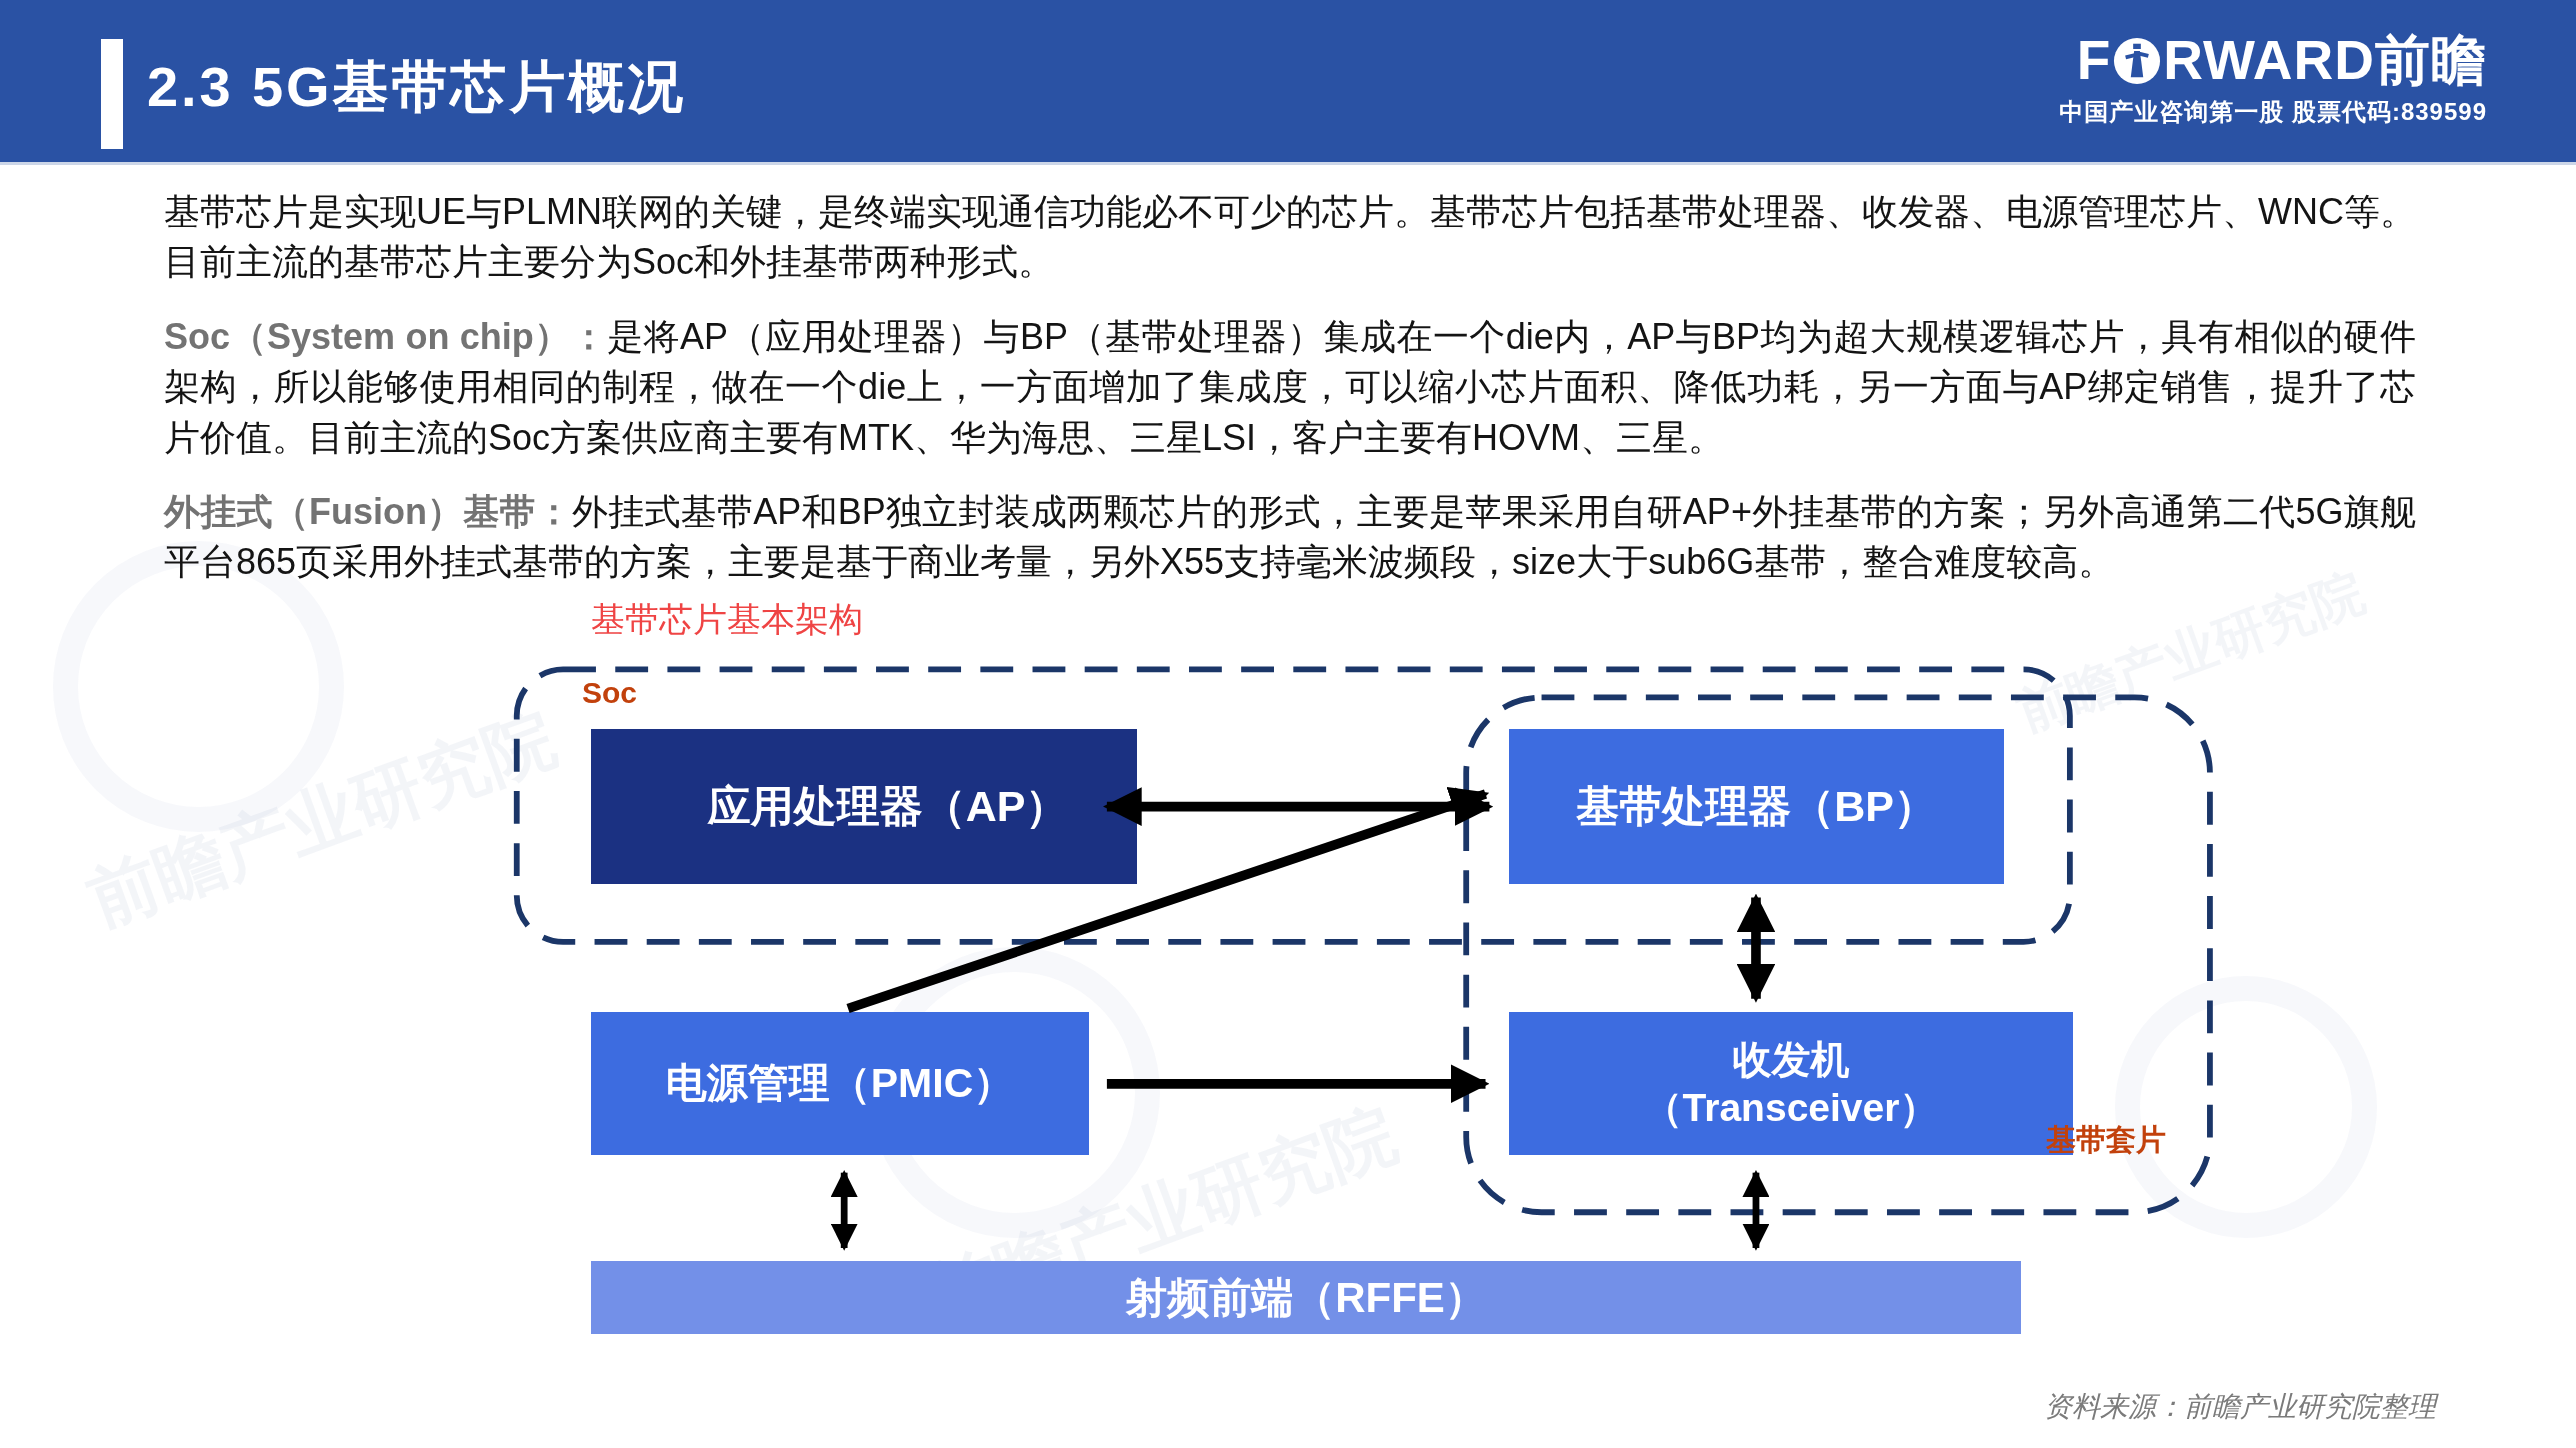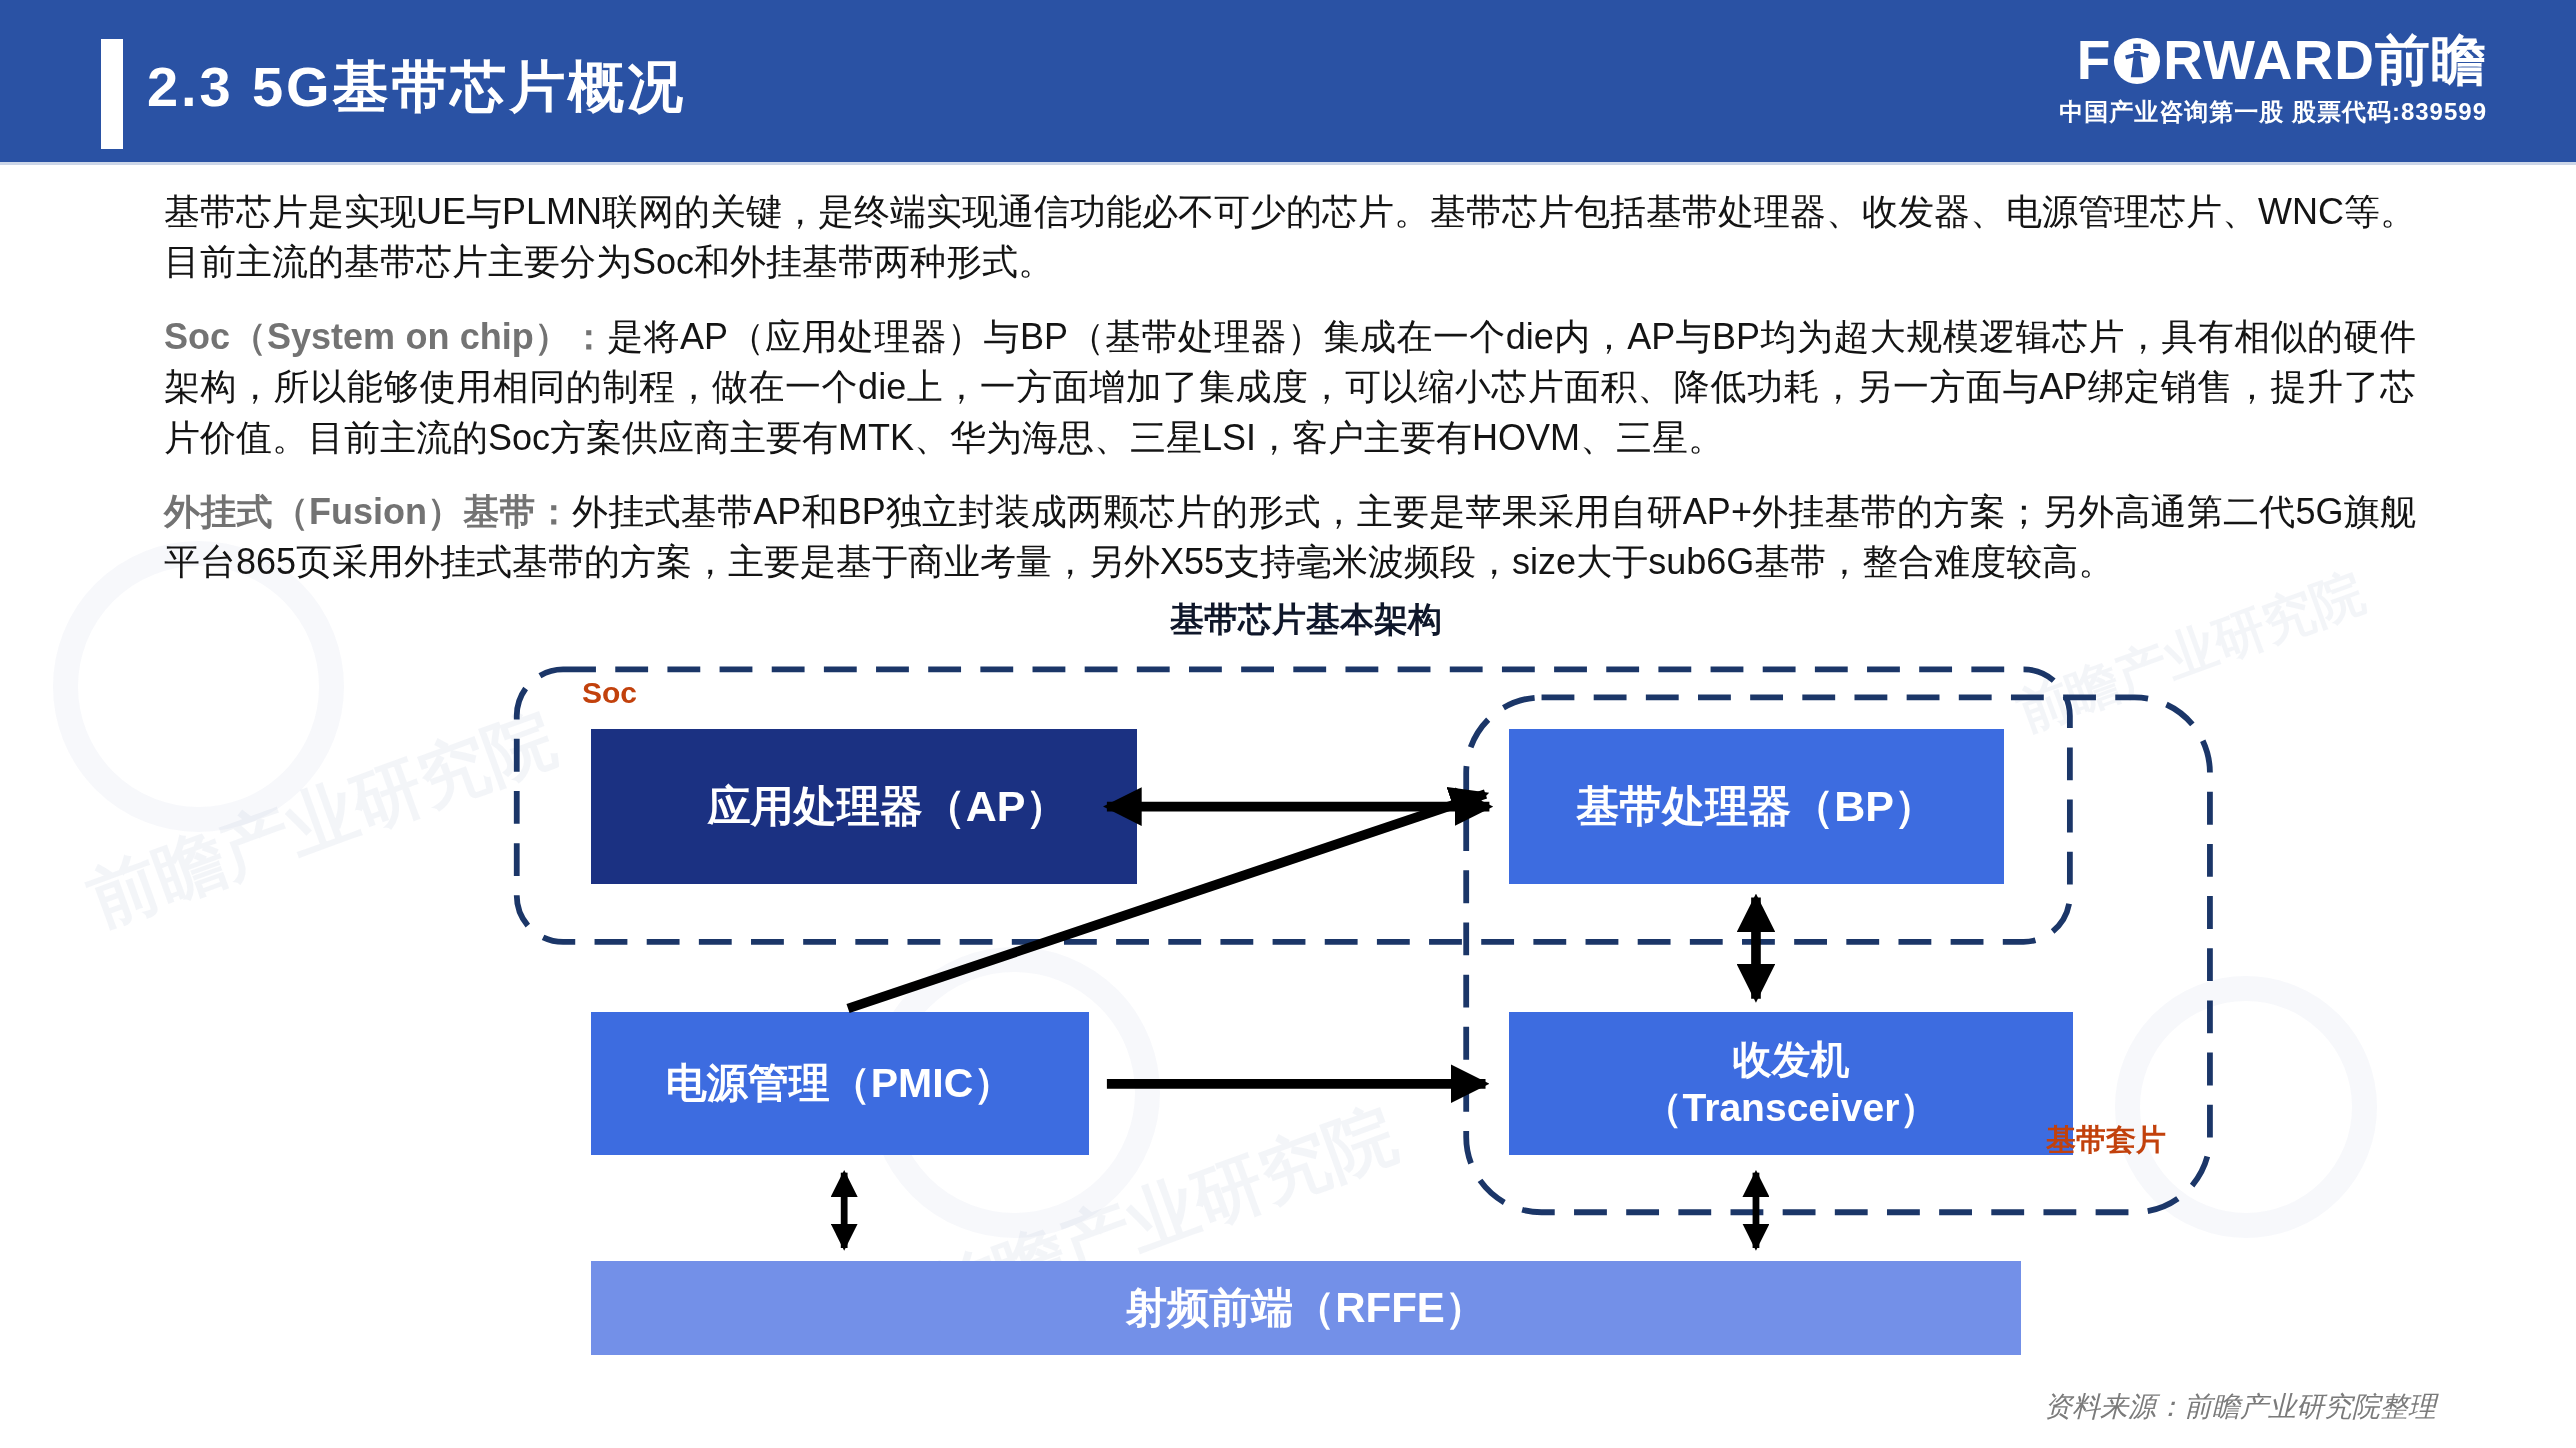--- a/index.html
+++ b/index.html
@@ -15,27 +15,27 @@
   .logo-o{display:inline-block;width:48px;height:48px;margin:0 1.9px;}
   .logo-o svg{width:48px;height:48px;display:block;}
   .logo-tagline{font-size:24px;font-weight:700;margin-top:7.7px;letter-spacing:1px;white-space:nowrap;}
 
   
   .body-text{position:absolute;left:164px;top:187px;width:2252px;font-size:36px;line-height:1.40;color:#141414;text-align:justify;z-index:1;}
   .body-text p{margin:0 0 24px 0;}
   .lead{color:#737373;font-weight:700;}
 
   
-  .fig-title{position:absolute;left:591px;top:597px;width:1430px;text-align:center;font-size:34px;font-weight:700;color:#0f172a;z-index:1;}
+  .fig-title{position:absolute;left:591px;top:597px;width:1430px;text-align:left;font-size:34px;font-weight:400;color:#ef4444;z-index:1;}
   .box{position:absolute;display:flex;align-items:center;justify-content:center;color:#ffffff;font-weight:700;text-align:center;z-index:2;}
   #box-ap{left:591px;top:729px;width:498px;height:155px;font-size:43px;}
   #box-bp{left:1509px;top:729px;width:495px;height:155px;font-size:43px;}
   #box-pmic{left:591px;top:1012px;width:498px;height:143px;font-size:41px;}
   #box-trx{left:1509px;top:1012px;width:564px;height:143px;font-size:39px;line-height:1.22;flex-direction:column;}
-  #box-rffe{left:591px;top:1261px;width:1430px;height:94px;font-size:42px;}
+  #box-rffe{left:591px;top:1261px;width:1430px;height:73px;font-size:42px;}
   .group-label{position:absolute;z-index:4;font-weight:700;color:#c2410c;font-size:30px;white-space:nowrap;}
   #label-soc{left:582px;top:676px;}
   #label-bbk{left:2046px;top:1120px;}
   .overlay{position:absolute;left:0;top:0;z-index:3;pointer-events:none;}
 
   
   .source{position:absolute;right:140px;top:1350px;font-size:28px;font-style:italic;color:#7b7b7b;z-index:1;white-space:nowrap;margin-top:38px;}
 
   
   .wm{position:absolute;z-index:0;color:#35548f;font-weight:700;}

